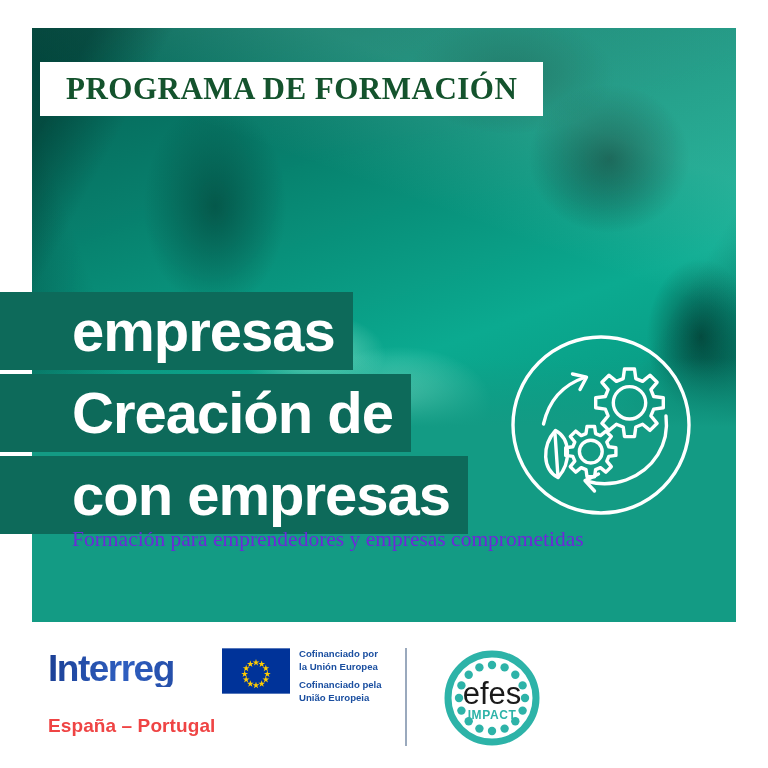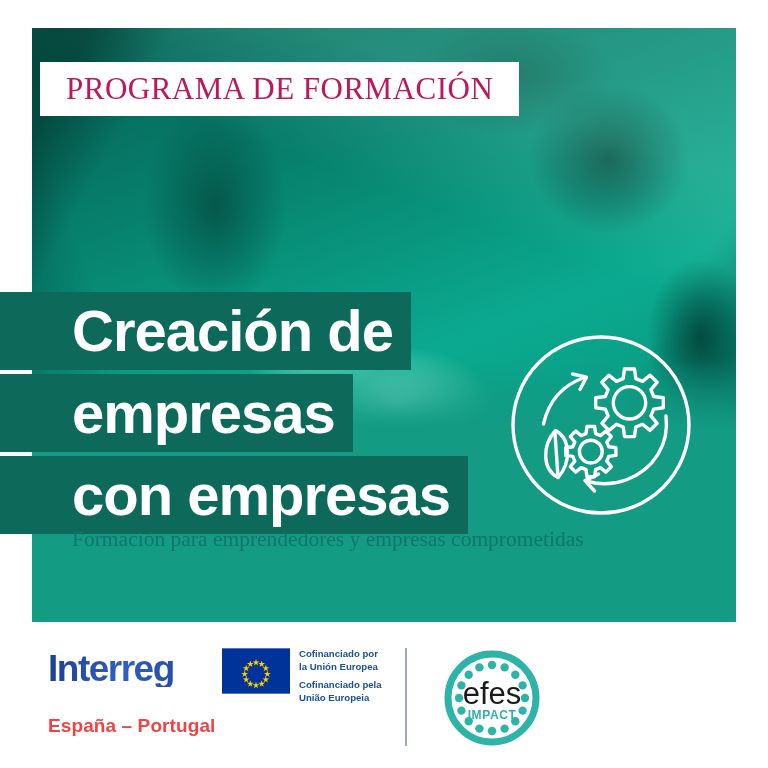--- a/index.html
+++ b/index.html
@@ -75,23 +75,23 @@
     position: absolute;
     left: 40px;
     top: 62px;
     background: #ffffff;
     padding: 11px 26px 12px 26px;
     z-index: 6;
   }
   .badge span {
     font-family: "Liberation Serif", serif;
     font-size: 31px;
-    font-weight: 400;
+    font-weight: 700;
     letter-spacing: .5px;
-    color: #be185d;
+    color: #14532d;
     white-space: nowrap;
     display: block;
     line-height: 1;
   }
 
   
   .headline {
     position: absolute;
     left: 0;
     top: 292px;
@@ -112,21 +112,21 @@
   }
 
   
   .subtitle {
     position: absolute;
     left: 72px;
     top: 524px;
     width: 600px;
     z-index: 6;
     font-family: "Liberation Serif", serif;
-    color: #0f766e;
+    color: #6d28d9;
     font-size: 21.5px;
     line-height: 1.45;
   }
   .subtitle span { display: block; white-space: nowrap; }
 
   
   .impact-icon {
     position: absolute;
     left: 508px;
     top: 332px;
@@ -215,22 +215,22 @@
   <div class="card">
     <div class="photo"></div>
     <div class="lower-wash"></div>
   </div>
 
   <div class="badge">
     <span>PROGRAMA DE FORMACIÓN</span>
   </div>
 
   <div class="headline">
+    <span class="hl-line">empresas</span>
     <span class="hl-line">Creación de</span>
-    <span class="hl-line">empresas</span>
     <span class="hl-line">con empresas</span>
   </div>
 
   <div class="subtitle">
     <span>Formación para emprendedores y empresas comprometidas</span>
   </div>
 
   <svg class="impact-icon" viewBox="0 0 186 186">
     <g fill="none" stroke="#ffffff" stroke-width="3.4" stroke-linecap="round" stroke-linejoin="round">
       <circle cx="93" cy="93" r="88"></circle>

